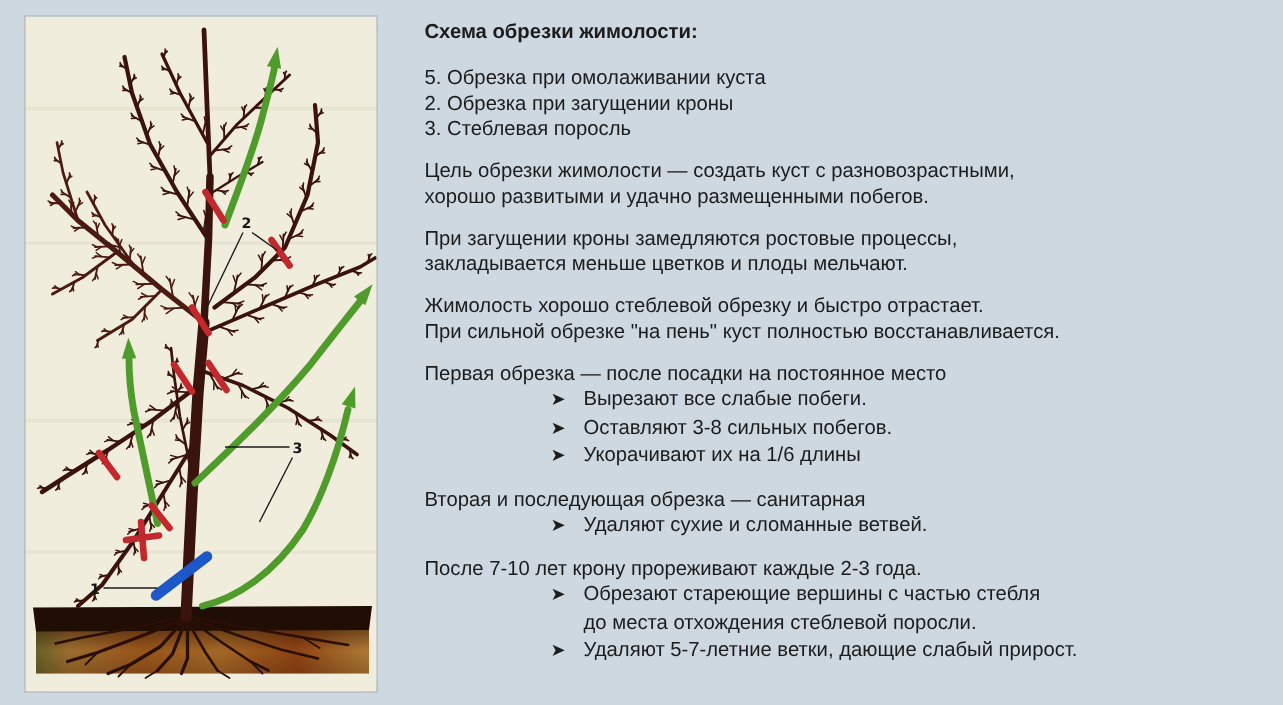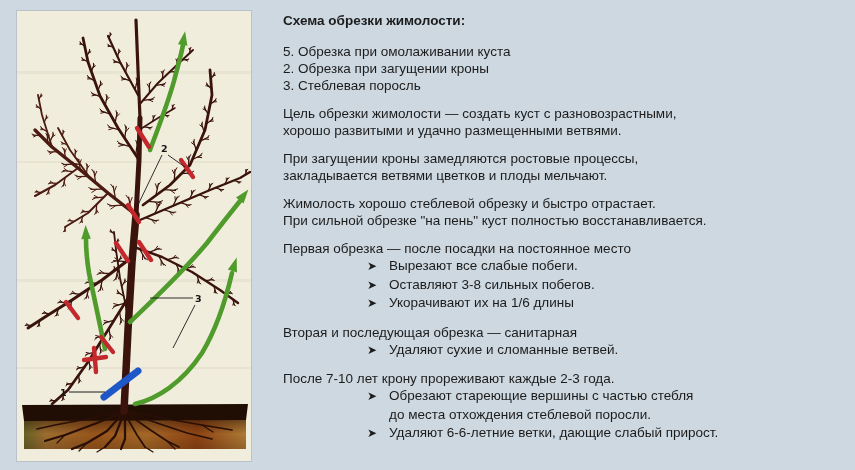--- a/index.html
+++ b/index.html
@@ -544,26 +544,26 @@
     </div>
 
     <div class="block">
       <div class="ln">5. Обрезка при омолаживании куста</div>
       <div class="ln">2. Обрезка при загущении кроны</div>
       <div class="ln">3. Стеблевая поросль</div>
     </div>
 
     <div class="block">
       <div class="ln">Цель обрезки жимолости — создать куст с разновозрастными,</div>
-      <div class="ln">хорошо развитыми и удачно размещенными ветвями.</div>
+      <div class="ln">хорошо развитыми и удачно размещенными побегов.</div>
     </div>
 
     <div class="block">
       <div class="ln">При загущении кроны замедляются ростовые процессы,</div>
-      <div class="ln">закладывается ветвями цветков и плоды мельчают.</div>
+      <div class="ln">закладывается меньше цветков и плоды мельчают.</div>
     </div>
 
     <div class="block">
       <div class="ln">Жимолость хорошо стеблевой обрезку и быстро отрастает.</div>
       <div class="ln">При сильной обрезке "на пень" куст полностью восстанавливается.</div>
     </div>
 
     <div class="block">
       <div class="ln">Первая обрезка — после посадки на постоянное место</div>
       <div class="bullet">
@@ -593,18 +593,18 @@
       <div class="bullet">
         <span class="bi">➤</span>
         <span class="bt">Обрезают стареющие вершины с частью стебля</span>
       </div>
       <div class="bullet cont">
         <span class="bi">➤</span>
         <span class="bt">до места отхождения стеблевой поросли.</span>
       </div>
       <div class="bullet">
         <span class="bi">➤</span>
-        <span class="bt">Удаляют 6-6-летние ветки, дающие слабый прирост.</span>
+        <span class="bt">Удаляют 5-7-летние ветки, дающие слабый прирост.</span>
       </div>
     </div>
 
   </div>
 </div>
 
 </body></html>

